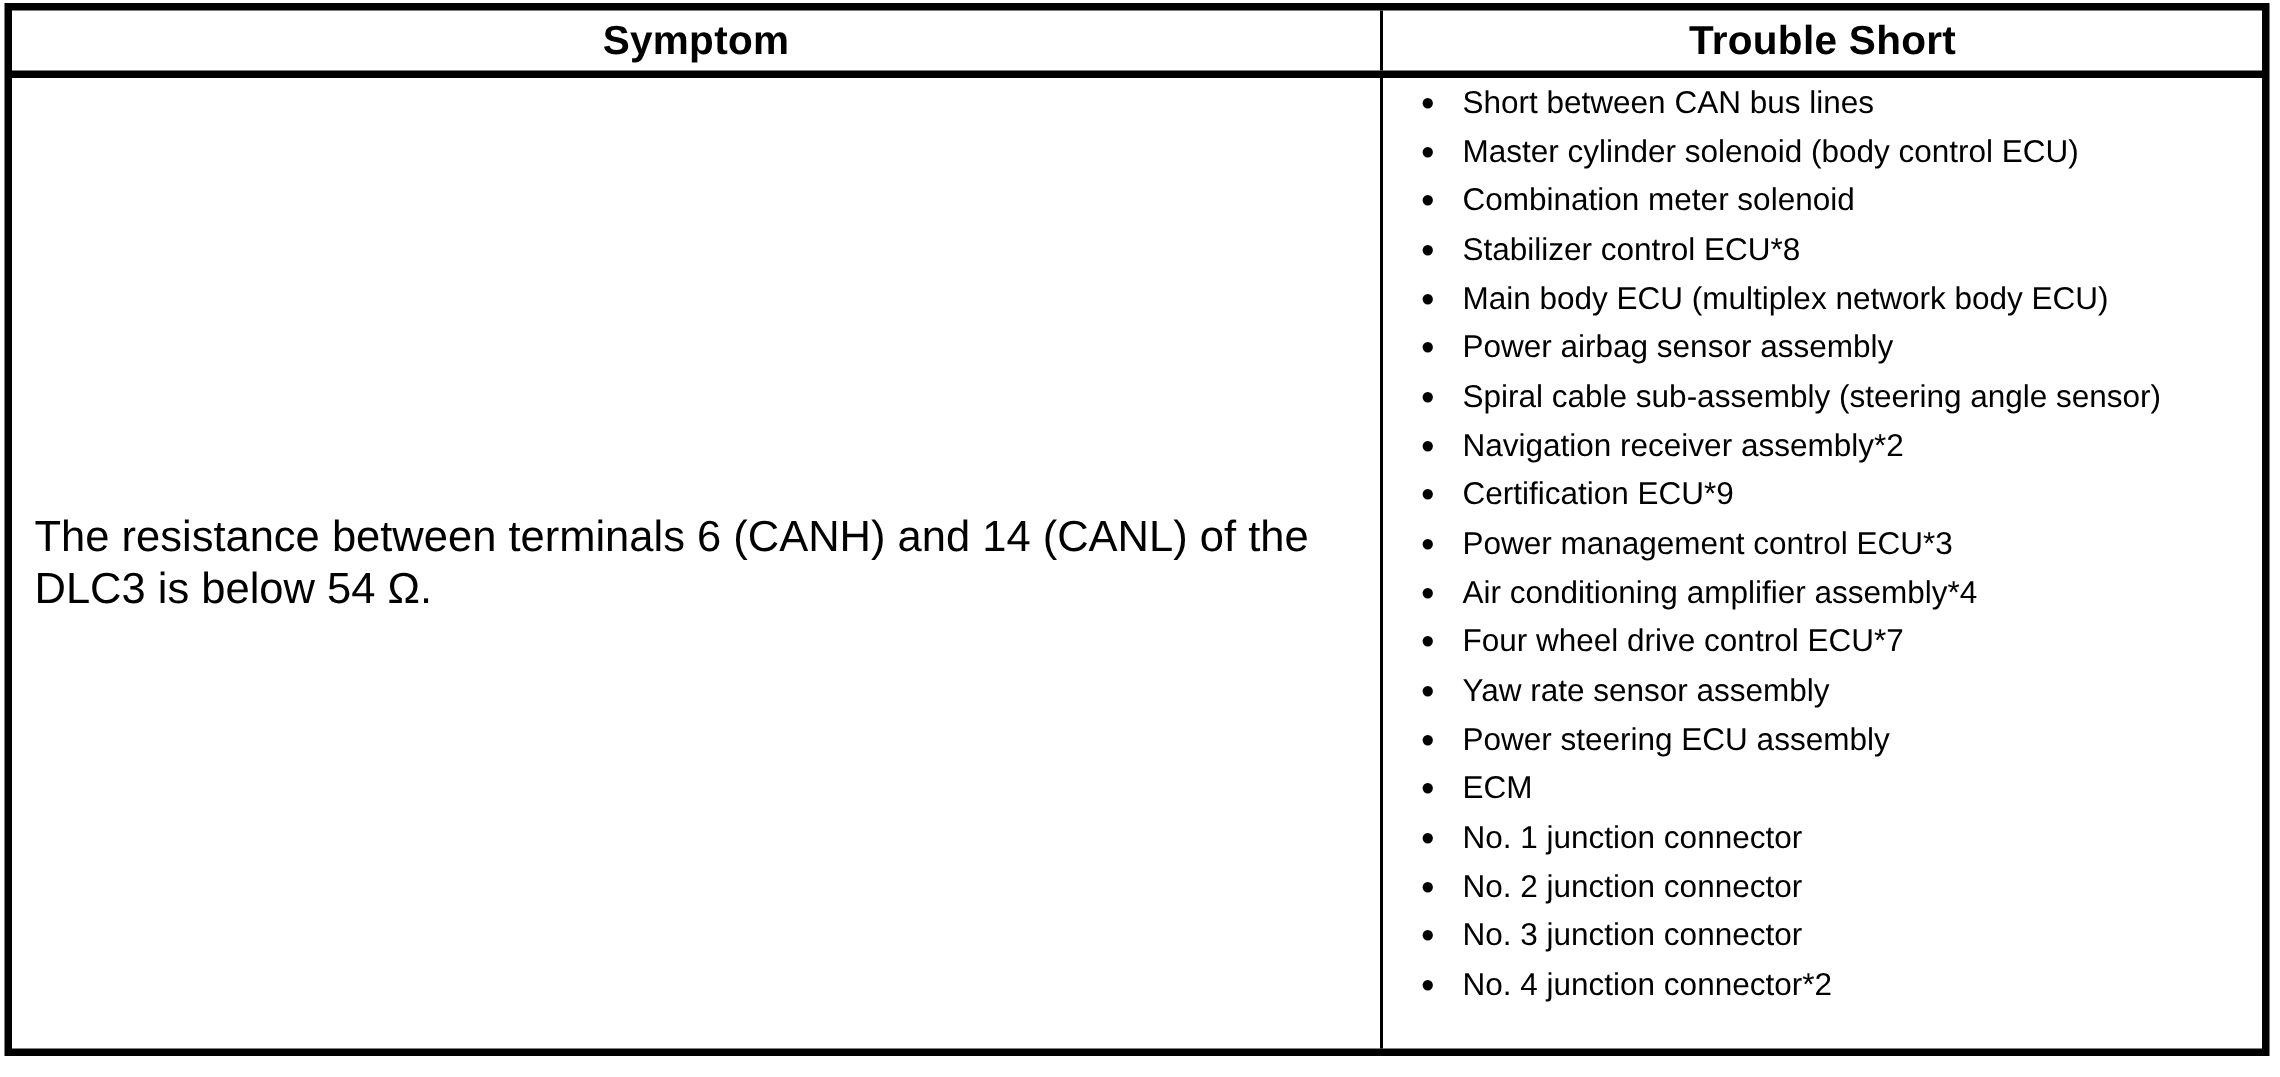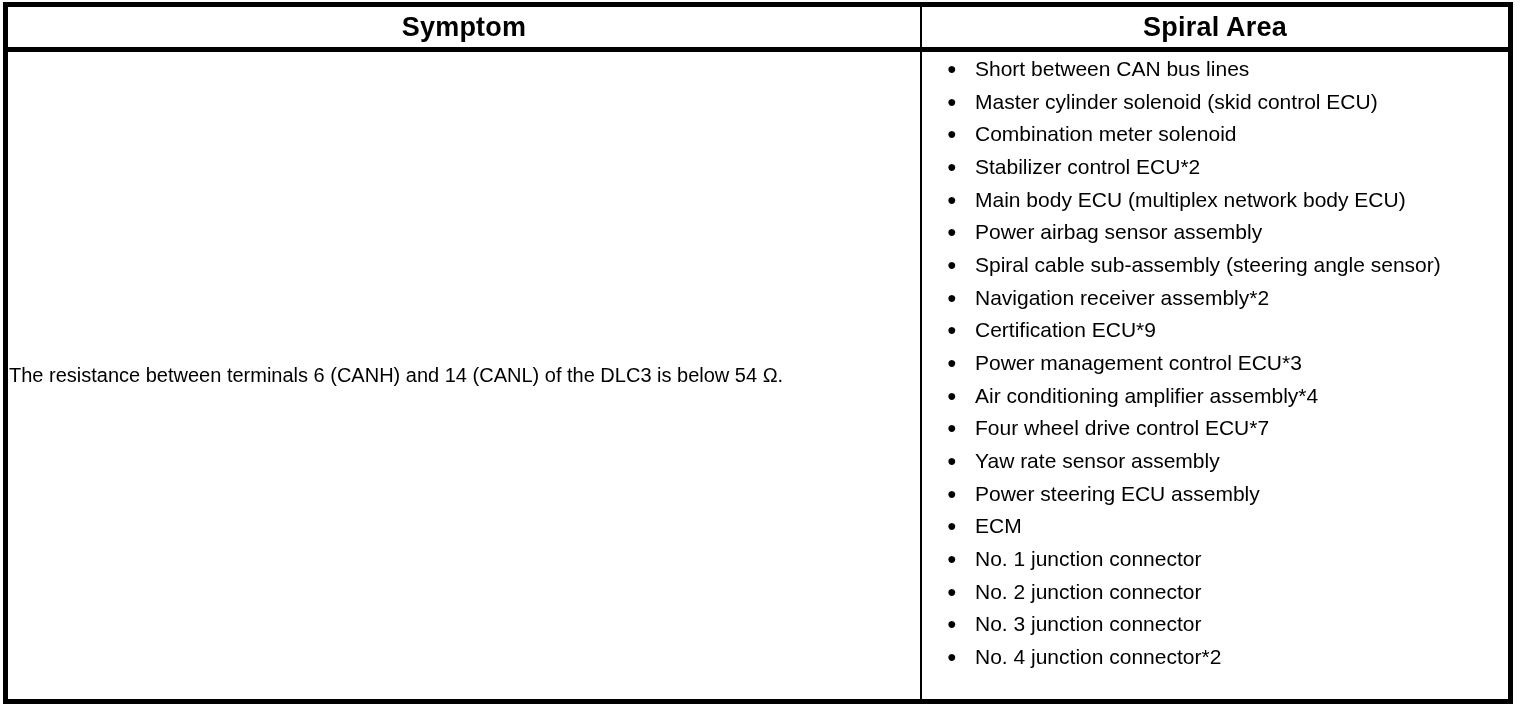--- a/index.html
+++ b/index.html
@@ -40,22 +40,22 @@
     display: flex;
     align-items: center;
     justify-content: center;
     font-weight: bold;
     font-size: 27px;
     letter-spacing: 0.2px;
   }
   .symptom-cell {
     display: flex;
     align-items: center;
-    padding: 0 27px 0 1px;
-    font-size: 20px;
+    padding: 0 27px 0 15px;
+    font-size: 29px;
     line-height: 35px;
   }
   .trouble-list {
     list-style: none;
     margin: 0;
     padding: 1px 22px 0 25px;
     font-size: 21px;
     line-height: 32.65px;
   }
   .trouble-list li {
@@ -72,41 +72,41 @@
     flex: 1 1 auto;
     line-height: 32.65px;
   }
 </style>
 </head>
 <body>
 
 <div class="symptom-table">
   <div class="row header-row">
     <div class="cell left-col th">Symptom</div>
-    <div class="cell right-col th">Spiral Area</div>
+    <div class="cell right-col th">Trouble Short</div>
   </div>
   <div class="row body-row">
     <div class="cell left-col symptom-cell">The resistance between terminals 6 (CANH) and 14 (CANL) of the DLC3 is below 54 Ω.</div>
     <div class="cell right-col">
       <ul class="trouble-list">
           <li>
             <span class="bullet">●</span>
             <span class="item-text">Short between CAN bus lines</span>
           </li>
           <li>
             <span class="bullet">●</span>
-            <span class="item-text">Master cylinder solenoid (skid control ECU)</span>
+            <span class="item-text">Master cylinder solenoid (body control ECU)</span>
           </li>
           <li>
             <span class="bullet">●</span>
             <span class="item-text">Combination meter solenoid</span>
           </li>
           <li>
             <span class="bullet">●</span>
-            <span class="item-text">Stabilizer control ECU*2</span>
+            <span class="item-text">Stabilizer control ECU*8</span>
           </li>
           <li>
             <span class="bullet">●</span>
             <span class="item-text">Main body ECU (multiplex network body ECU)</span>
           </li>
           <li>
             <span class="bullet">●</span>
             <span class="item-text">Power airbag sensor assembly</span>
           </li>
           <li>

